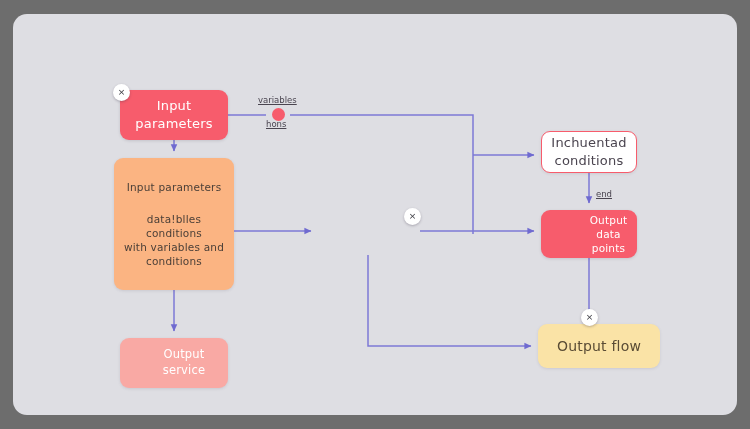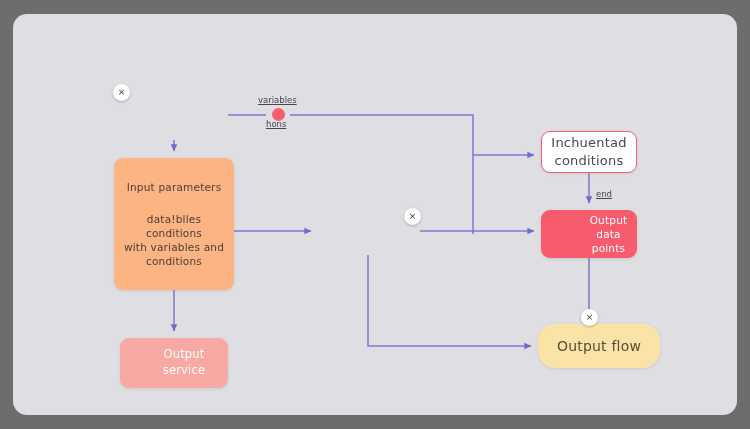--- a/index.html
+++ b/index.html
@@ -107,21 +107,20 @@
     font-size: 10.5px;
     box-shadow: 0 1px 3px rgba(80,70,90,0.16);
     padding-left: 39px;
   }
   #n-output-flow {
     left: 538px; top: 324px; width: 122px; height: 44px;
     background: #fae3a6;
     color: #5a4c35;
     font-size: 14px;
     box-shadow: 0 1px 3px rgba(80,70,90,0.13);
-    border-radius: 17px;
   }
 
   
   .close-badge {
     position: absolute;
     width: 17px; height: 17px;
     border-radius: 50%;
     background: #ffffff;
     box-shadow: 0 1px 2.5px rgba(60,50,70,0.32);
     display: flex; align-items: center; justify-content: center;
@@ -191,20 +190,24 @@
         <path d="M 368 255 L 368 346 L 531 346" marker-end="url(#arrowhead)"></path>
 
         <path d="M 589 173 L 589 203" marker-end="url(#arrowhead)"></path>
 
         <path d="M 589 258 L 589 317" marker-end="url(#arrowhead)"></path>
       </g>
     </svg>
 
     <div id="waypoint-dot"></div>
 
+    <div class="node" id="n-input-parameters">
+      <span class="node-label">Input
+parameters</span>
+    </div>
 
     <div class="node" id="n-details">
       <span class="node-label line-a">Input parameters</span>
       <span class="node-label line-b">data!blles conditions
 with variables and
 conditions</span>
     </div>
 
     <div class="node" id="n-output-service">
       <span class="node-label">Output

